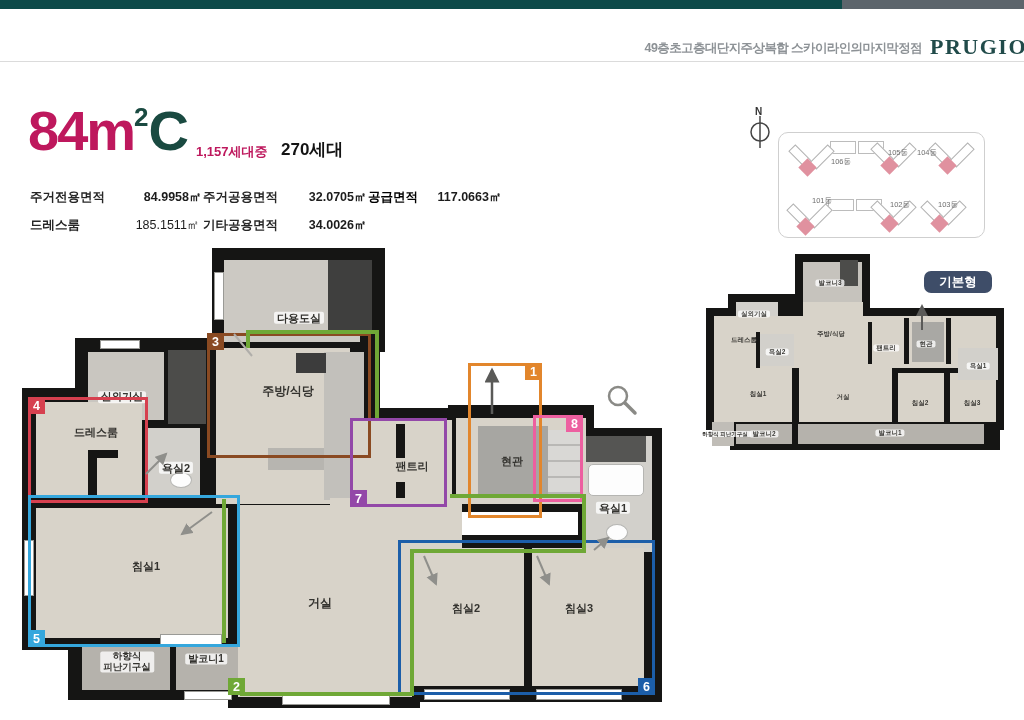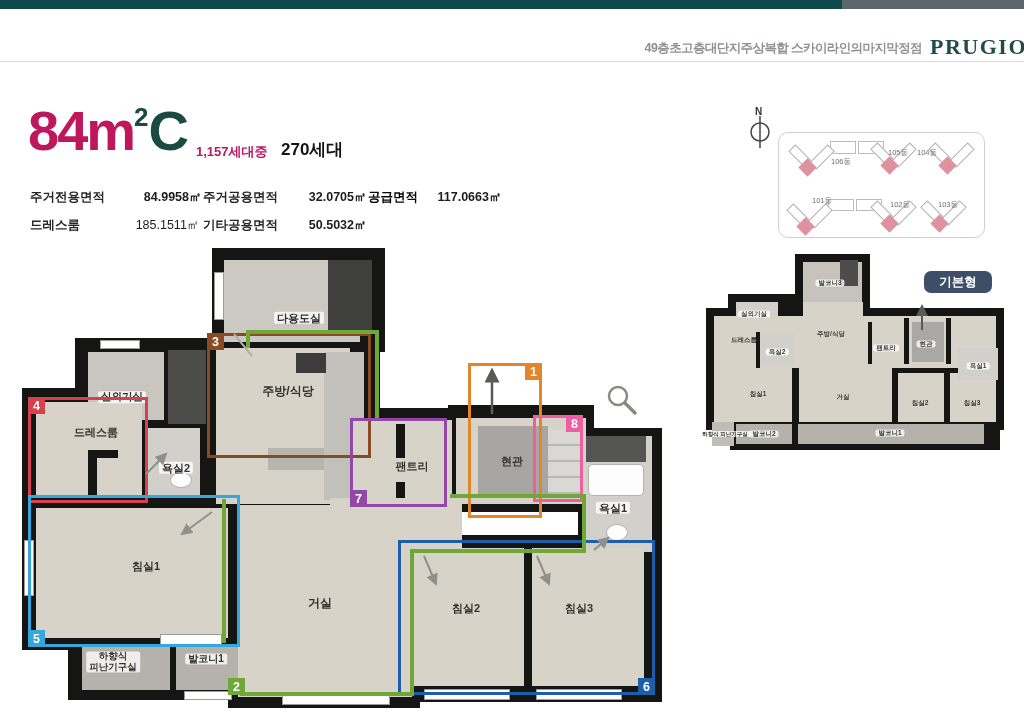--- a/index.html
+++ b/index.html
@@ -60,21 +60,21 @@
   <div class="abs" style="left:368px;top:189px;font-size:12.5px">
     <span style="display:inline-block;width:56px;font-weight:700;color:#000000">공급면적</span>
     <span style="display:inline-block;width:74px;text-align:right;color:#1c1c1c;font-weight:600">117.0663㎡</span>
   </div>
   <div class="abs" style="left:30px;top:217px;font-size:12.5px">
     <span style="display:inline-block;width:100px;font-weight:700;color:#262626">드레스룸</span>
     <span style="display:inline-block;width:68px;text-align:center;color:#1c1c1c;font-weight:400">185.1511㎡</span>
   </div>
   <div class="abs" style="left:203px;top:217px;font-size:12.5px">
     <span style="display:inline-block;width:96px;font-weight:700;color:#262626">기타공용면적</span>
-    <span style="display:inline-block;width:64px;text-align:right;color:#1c1c1c;font-weight:600">50.5032㎡</span>
+    <span style="display:inline-block;width:64px;text-align:right;color:#1c1c1c;font-weight:600">34.0026㎡</span>
   </div>
 
   <div class="abs" style="left:755px;top:106px;font-size:10px;font-weight:700;color:#333">N</div>
   <div class="abs" style="left:778px;top:132px;width:205px;height:104px;border:1.5px solid #cfcfcf;border-radius:10px"></div>
 
   <div class="pod" style="left:830px;top:141px;width:26px;height:13px"></div>
   <div class="pod" style="left:858px;top:141px;width:26px;height:13px"></div>
   <div class="pod" style="left:828px;top:199px;width:26px;height:12px"></div>
   <div class="pod" style="left:856px;top:199px;width:26px;height:12px"></div>
 
@@ -221,21 +221,21 @@
   <div class="lbl tag" style="left:122px;top:397px;font-size:10.5px">실외기실</div>
   <div class="lbl" style="left:96px;top:432px">드레스룸</div>
   <div class="lbl tag" style="left:176px;top:468px">욕실2</div>
   <div class="lbl" style="left:412px;top:466px">팬트리</div>
   <div class="lbl" style="left:512px;top:461px">현관</div>
   <div class="lbl tag" style="left:613px;top:508px">욕실1</div>
   <div class="lbl" style="left:146px;top:566px">침실1</div>
   <div class="lbl" style="left:320px;top:604px;font-size:12px">거실</div>
   <div class="lbl" style="left:466px;top:608px">침실2</div>
   <div class="lbl" style="left:579px;top:608px">침실3</div>
-  <div class="lbl lbl2 tag" style="left:113px;top:662px;font-size:9.5px">하향식
+  <div class="lbl lbl2 tag" style="left:127px;top:662px;font-size:9.5px">하향식
 피난기구실</div>
   <div class="lbl tag" style="left:206px;top:659px;font-size:10px">발코니1</div>
 
   <div class="marker" style="left:468px;top:363px;width:74px;height:155px;border-color:#e2862c">
     <span class="mnum" style="right:-3px;top:-3px;background:#e2862c">1</span>
   </div>
   <div class="marker" style="left:207px;top:333px;width:164px;height:125px;border-color:#8a4a22">
     <span class="mnum" style="left:-3px;top:-3px;background:#8a4a22">3</span>
   </div>
   <div class="marker" style="left:28px;top:397px;width:120px;height:106px;border-color:#d6404f">

